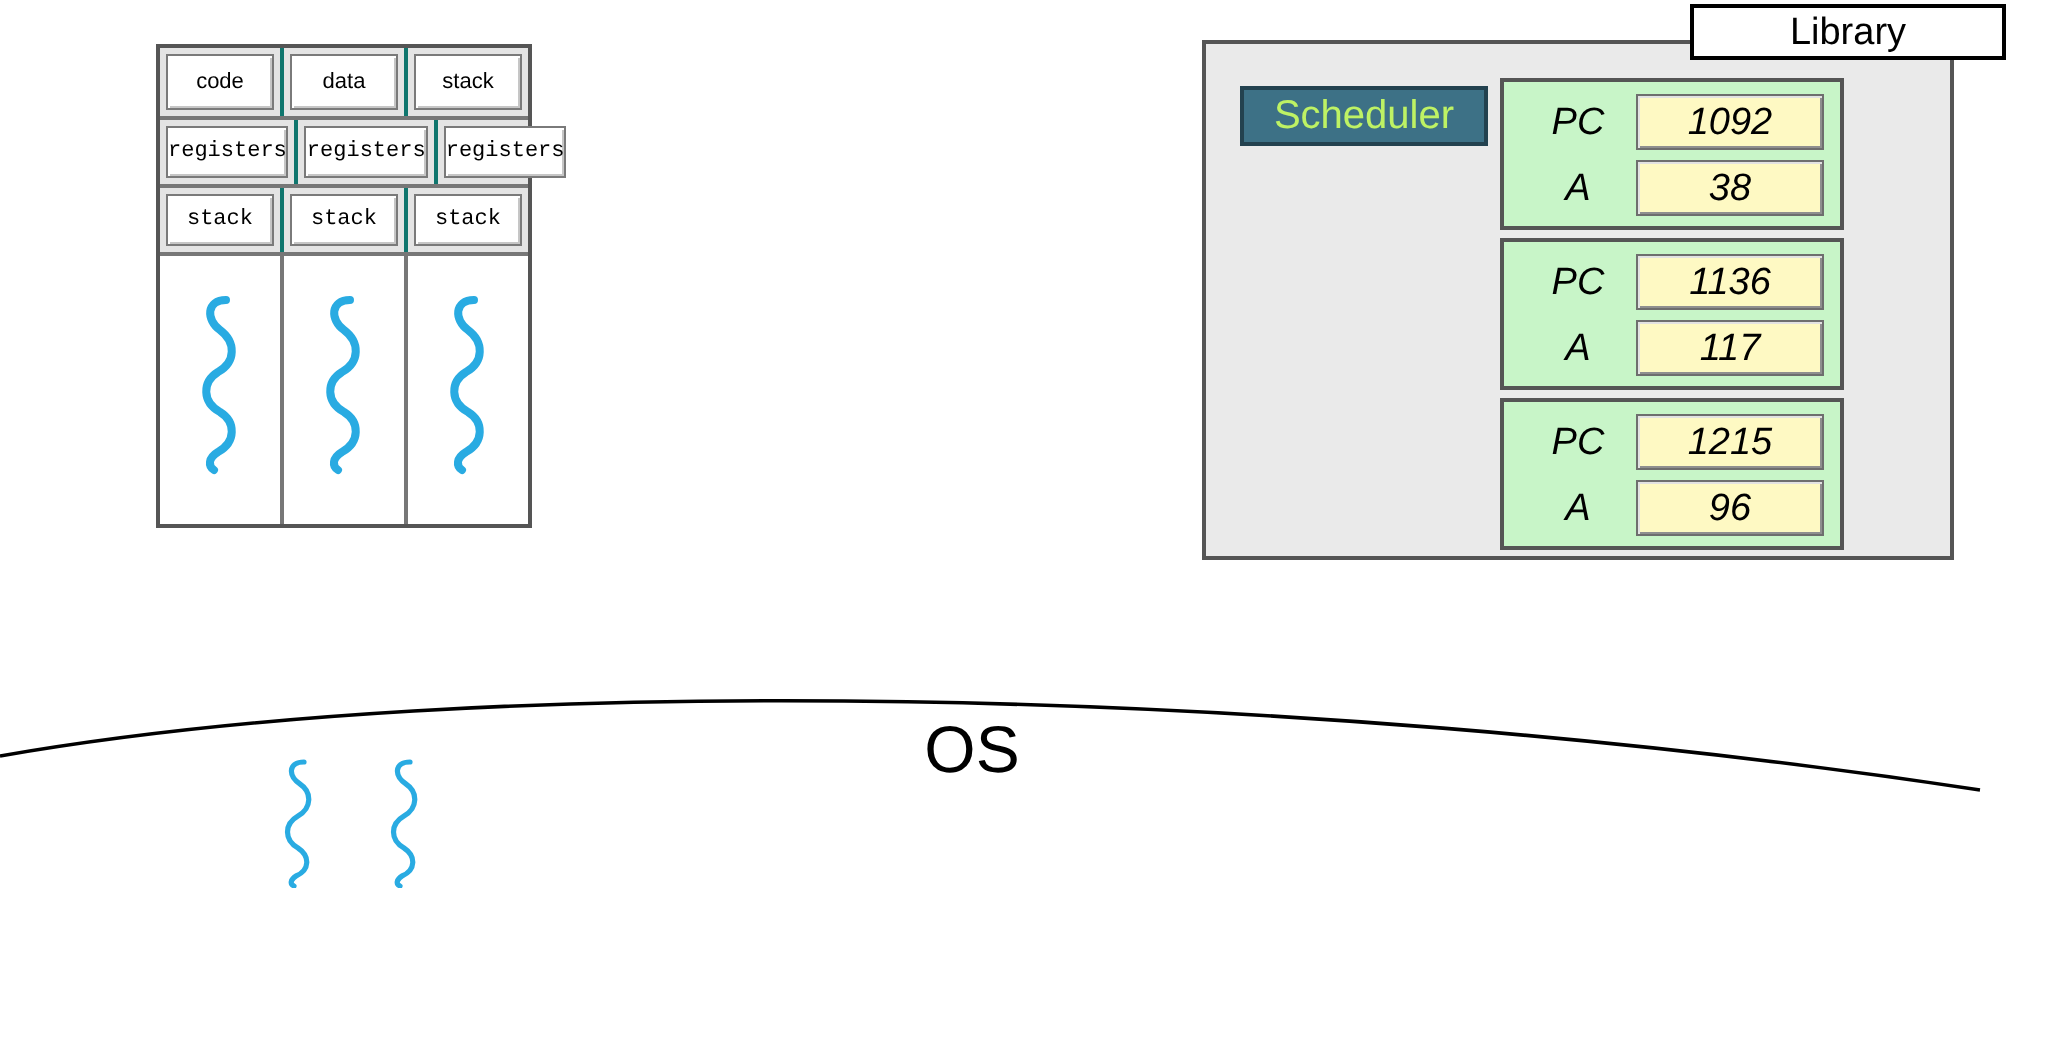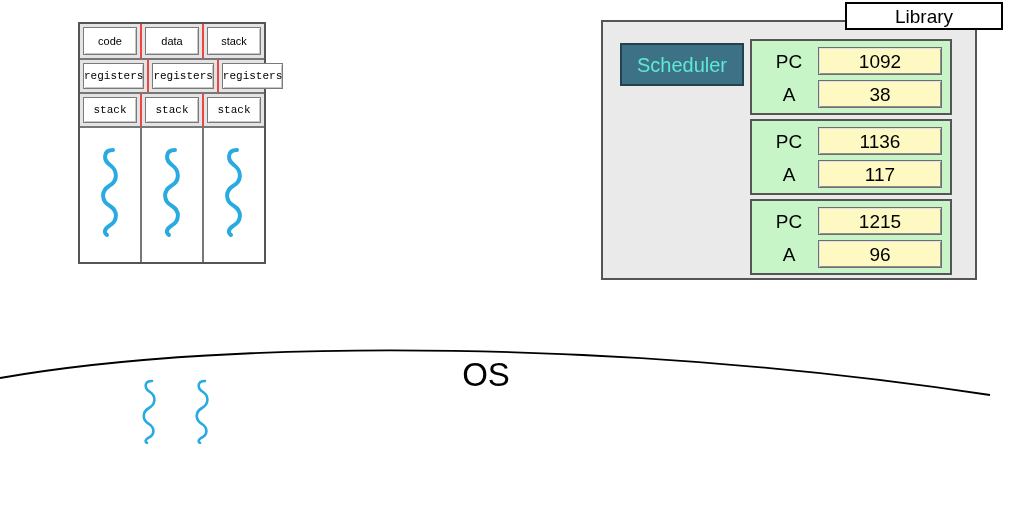--- a/index.html
+++ b/index.html
@@ -40,21 +40,21 @@
   .proc-row.row-bottom { flex: 1 1 auto; border-top: 2px solid #777777; }
 
   .proc-cell {
     flex: 1 1 0;
     display: flex;
     align-items: center;
     justify-content: center;
     box-sizing: border-box;
     padding: 3px;
   }
-  .proc-cell + .proc-cell { border-left: 2px solid #ef4444; }
+  .proc-cell + .proc-cell { border-left: 2px solid #0f766e; }
 
   .proc-box {
     width: 100%;
     height: 100%;
     background: #ffffff;
     border: 1px solid #7a7a7a;
     box-shadow: inset 1px 1px 0 #ffffff, inset -1px -1px 0 #c6c6c6;
     display: flex;
     align-items: center;
     justify-content: center;
@@ -104,37 +104,38 @@
     align-items: center;
     justify-content: center;
     font-size: 19px;
     line-height: 1;
   }
   #scheduler-box {
     position: absolute;
     left: 620px;
     top: 43px;
     width: 124px;
-    height: 43px;
+    height: 30px;
     background: #3d7186;
     border: 2px solid #23424f;
     box-sizing: border-box;
     display: flex;
     align-items: center;
     justify-content: center;
     font-size: 20px;
     line-height: 1;
-    color: #5eead4;
+    color: #bef264;
   }
 
   #thread-stack {
     position: absolute;
     left: 750px;
     top: 39px;
-    width: 202px;
+    width: 172px;
+    font-style: italic;
   }
   .tcb {
     background: #c8f5c8;
     border: 2px solid #555555;
     box-sizing: border-box;
     padding: 5px 8px 5px 8px;
     margin-bottom: 4px;
     height: 76px;
   }
   .tcb-line {

